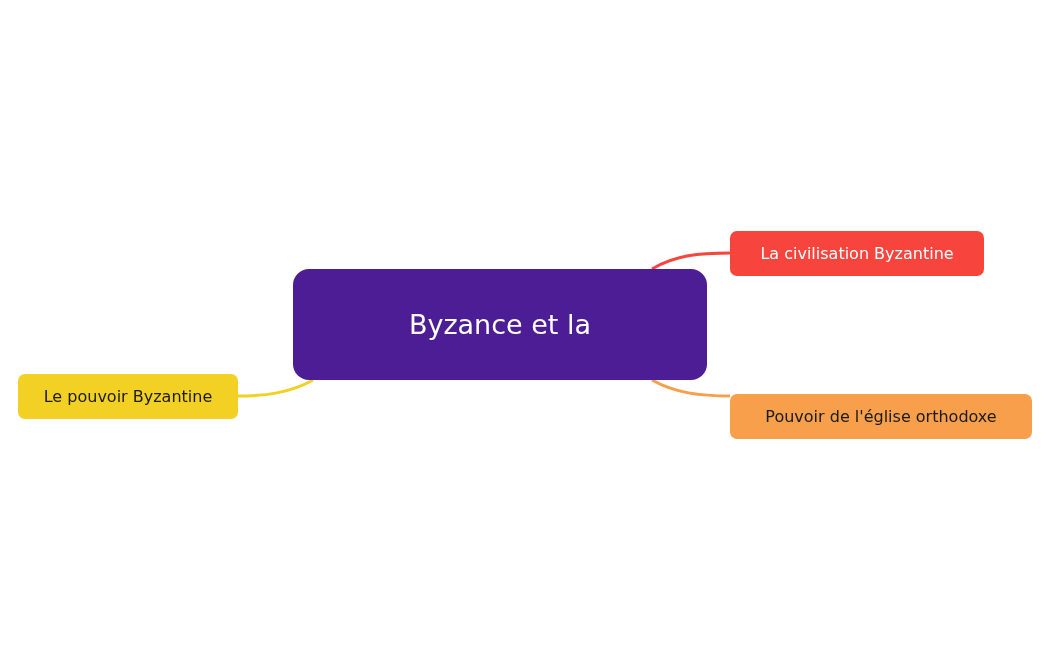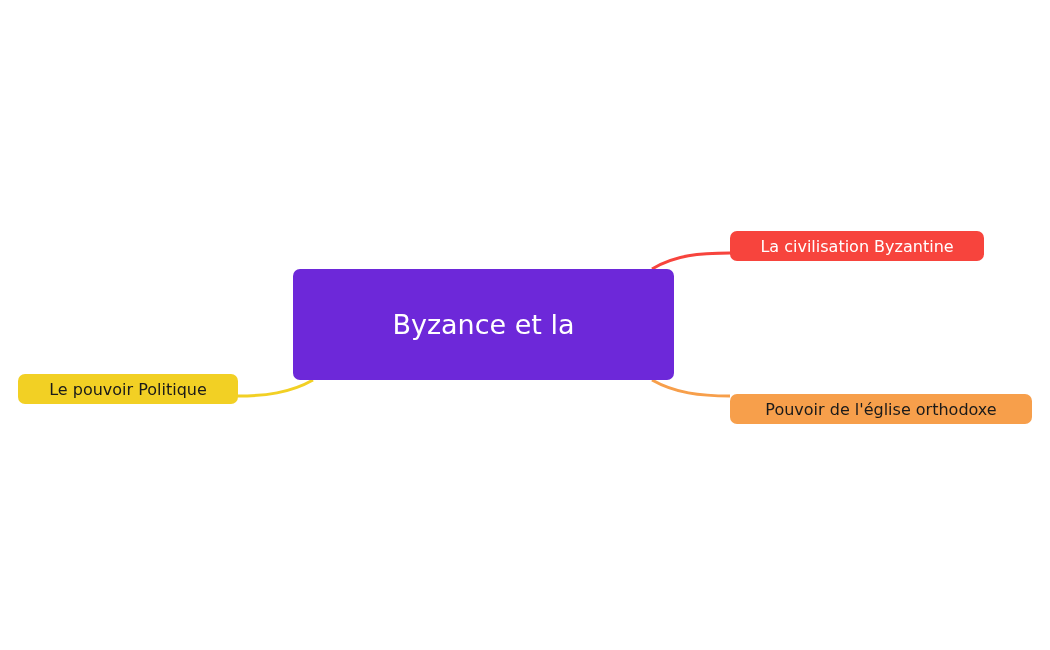--- a/index.html
+++ b/index.html
@@ -16,30 +16,30 @@
       position: absolute;
       display: flex;
       align-items: center;
       justify-content: center;
       box-sizing: border-box;
       border-radius: 7px;
       cursor: pointer;
       text-align: center;
     }
     .central {
-      left: 293px; top: 269px; width: 381px; height: 111px;
-      background: #6d28d9;
+      left: 293px; top: 269px; width: 414px; height: 111px;
+      background: #4c1d95;
       color: #ffffff;
       font-size: 27px;
       line-height: 37px;
       padding: 0 20px;
-      border-radius: 7px;
+      border-radius: 16px;
     }
     .branch {
-      height: 30px;
+      height: 45px;
       font-size: 16px;
       padding: 0 18px;
       white-space: nowrap;
     }
     .b-red { left: 730px; top: 231px; width: 254px; background: #f7443d; color: #ffffff; }
     .b-orange { left: 730px; top: 394px; width: 302px; background: #f79f4b; color: #1a1a1a; }
     .b-yellow { left: 18px; top: 374px; width: 220px; background: #f2d024; color: #1a1a1a; }
   </style>
 </head>
 <body>
@@ -59,15 +59,15 @@
 
   <div class="node branch b-red">
     <span>La civilisation Byzantine</span>
   </div>
 
   <div class="node branch b-orange">
     <span>Pouvoir de l'église orthodoxe</span>
   </div>
 
   <div class="node branch b-yellow">
-    <span>Le pouvoir Politique</span>
+    <span>Le pouvoir Byzantine</span>
   </div>
 </div>
 
 </body></html>

